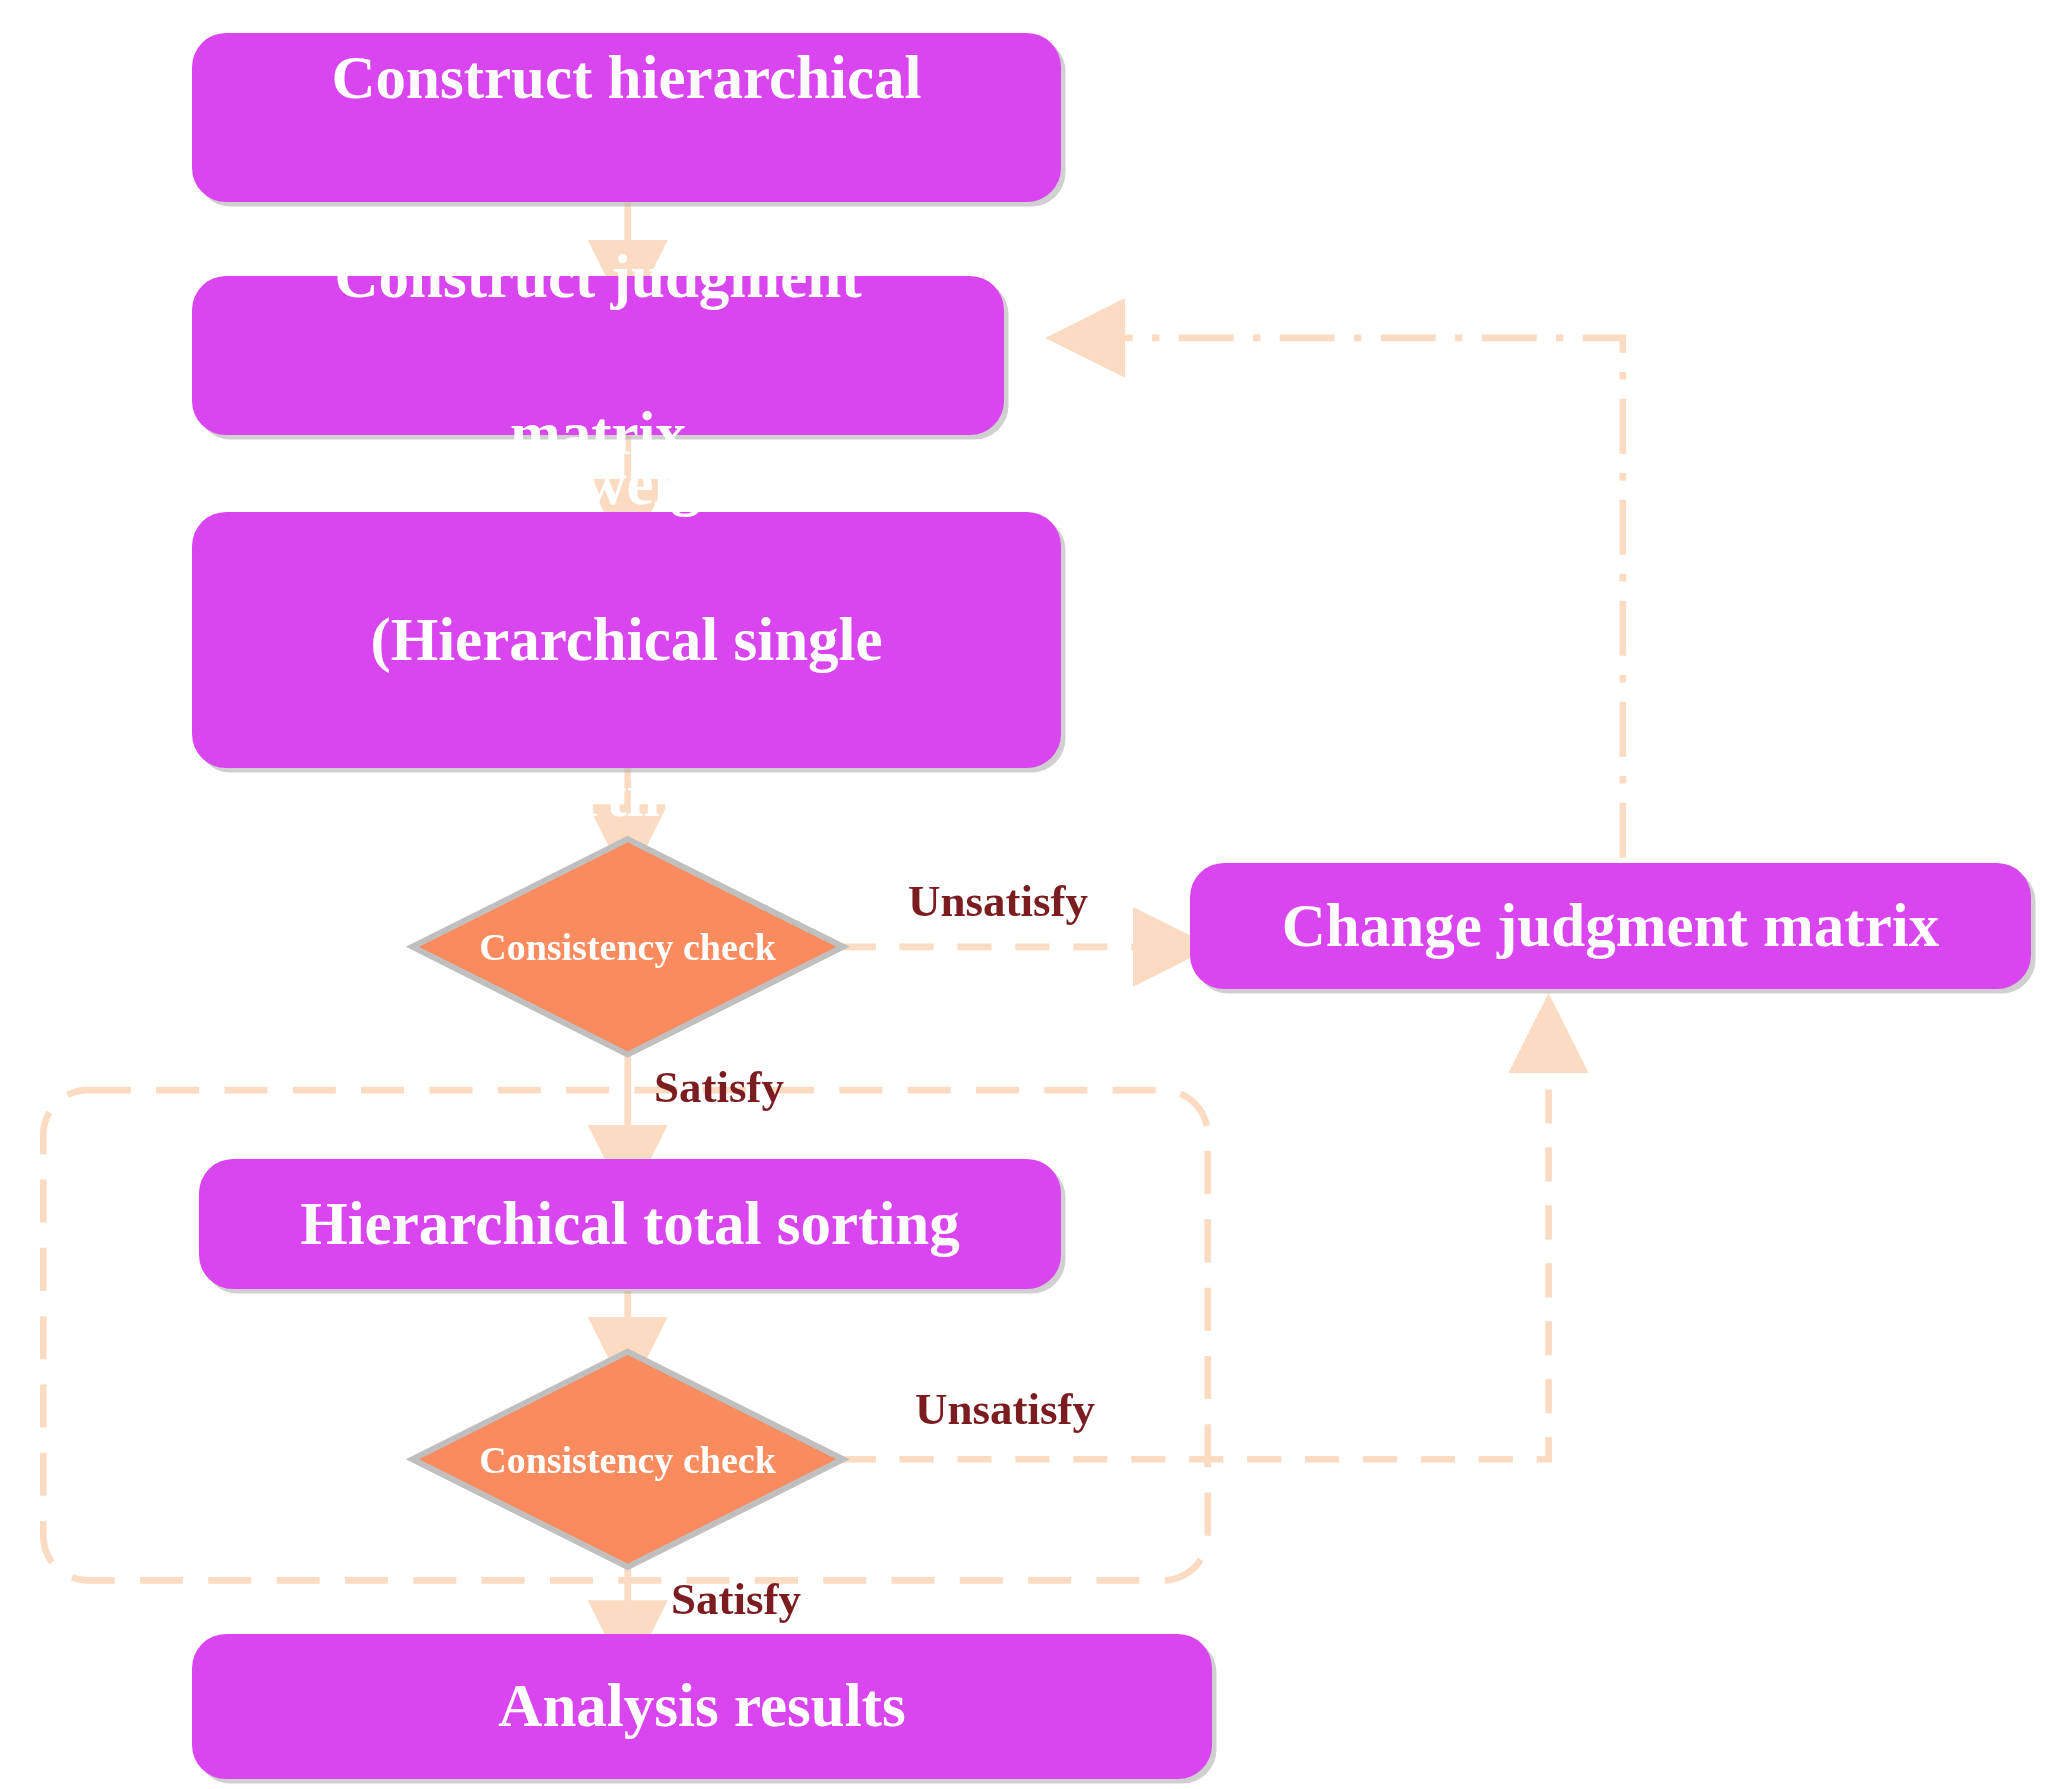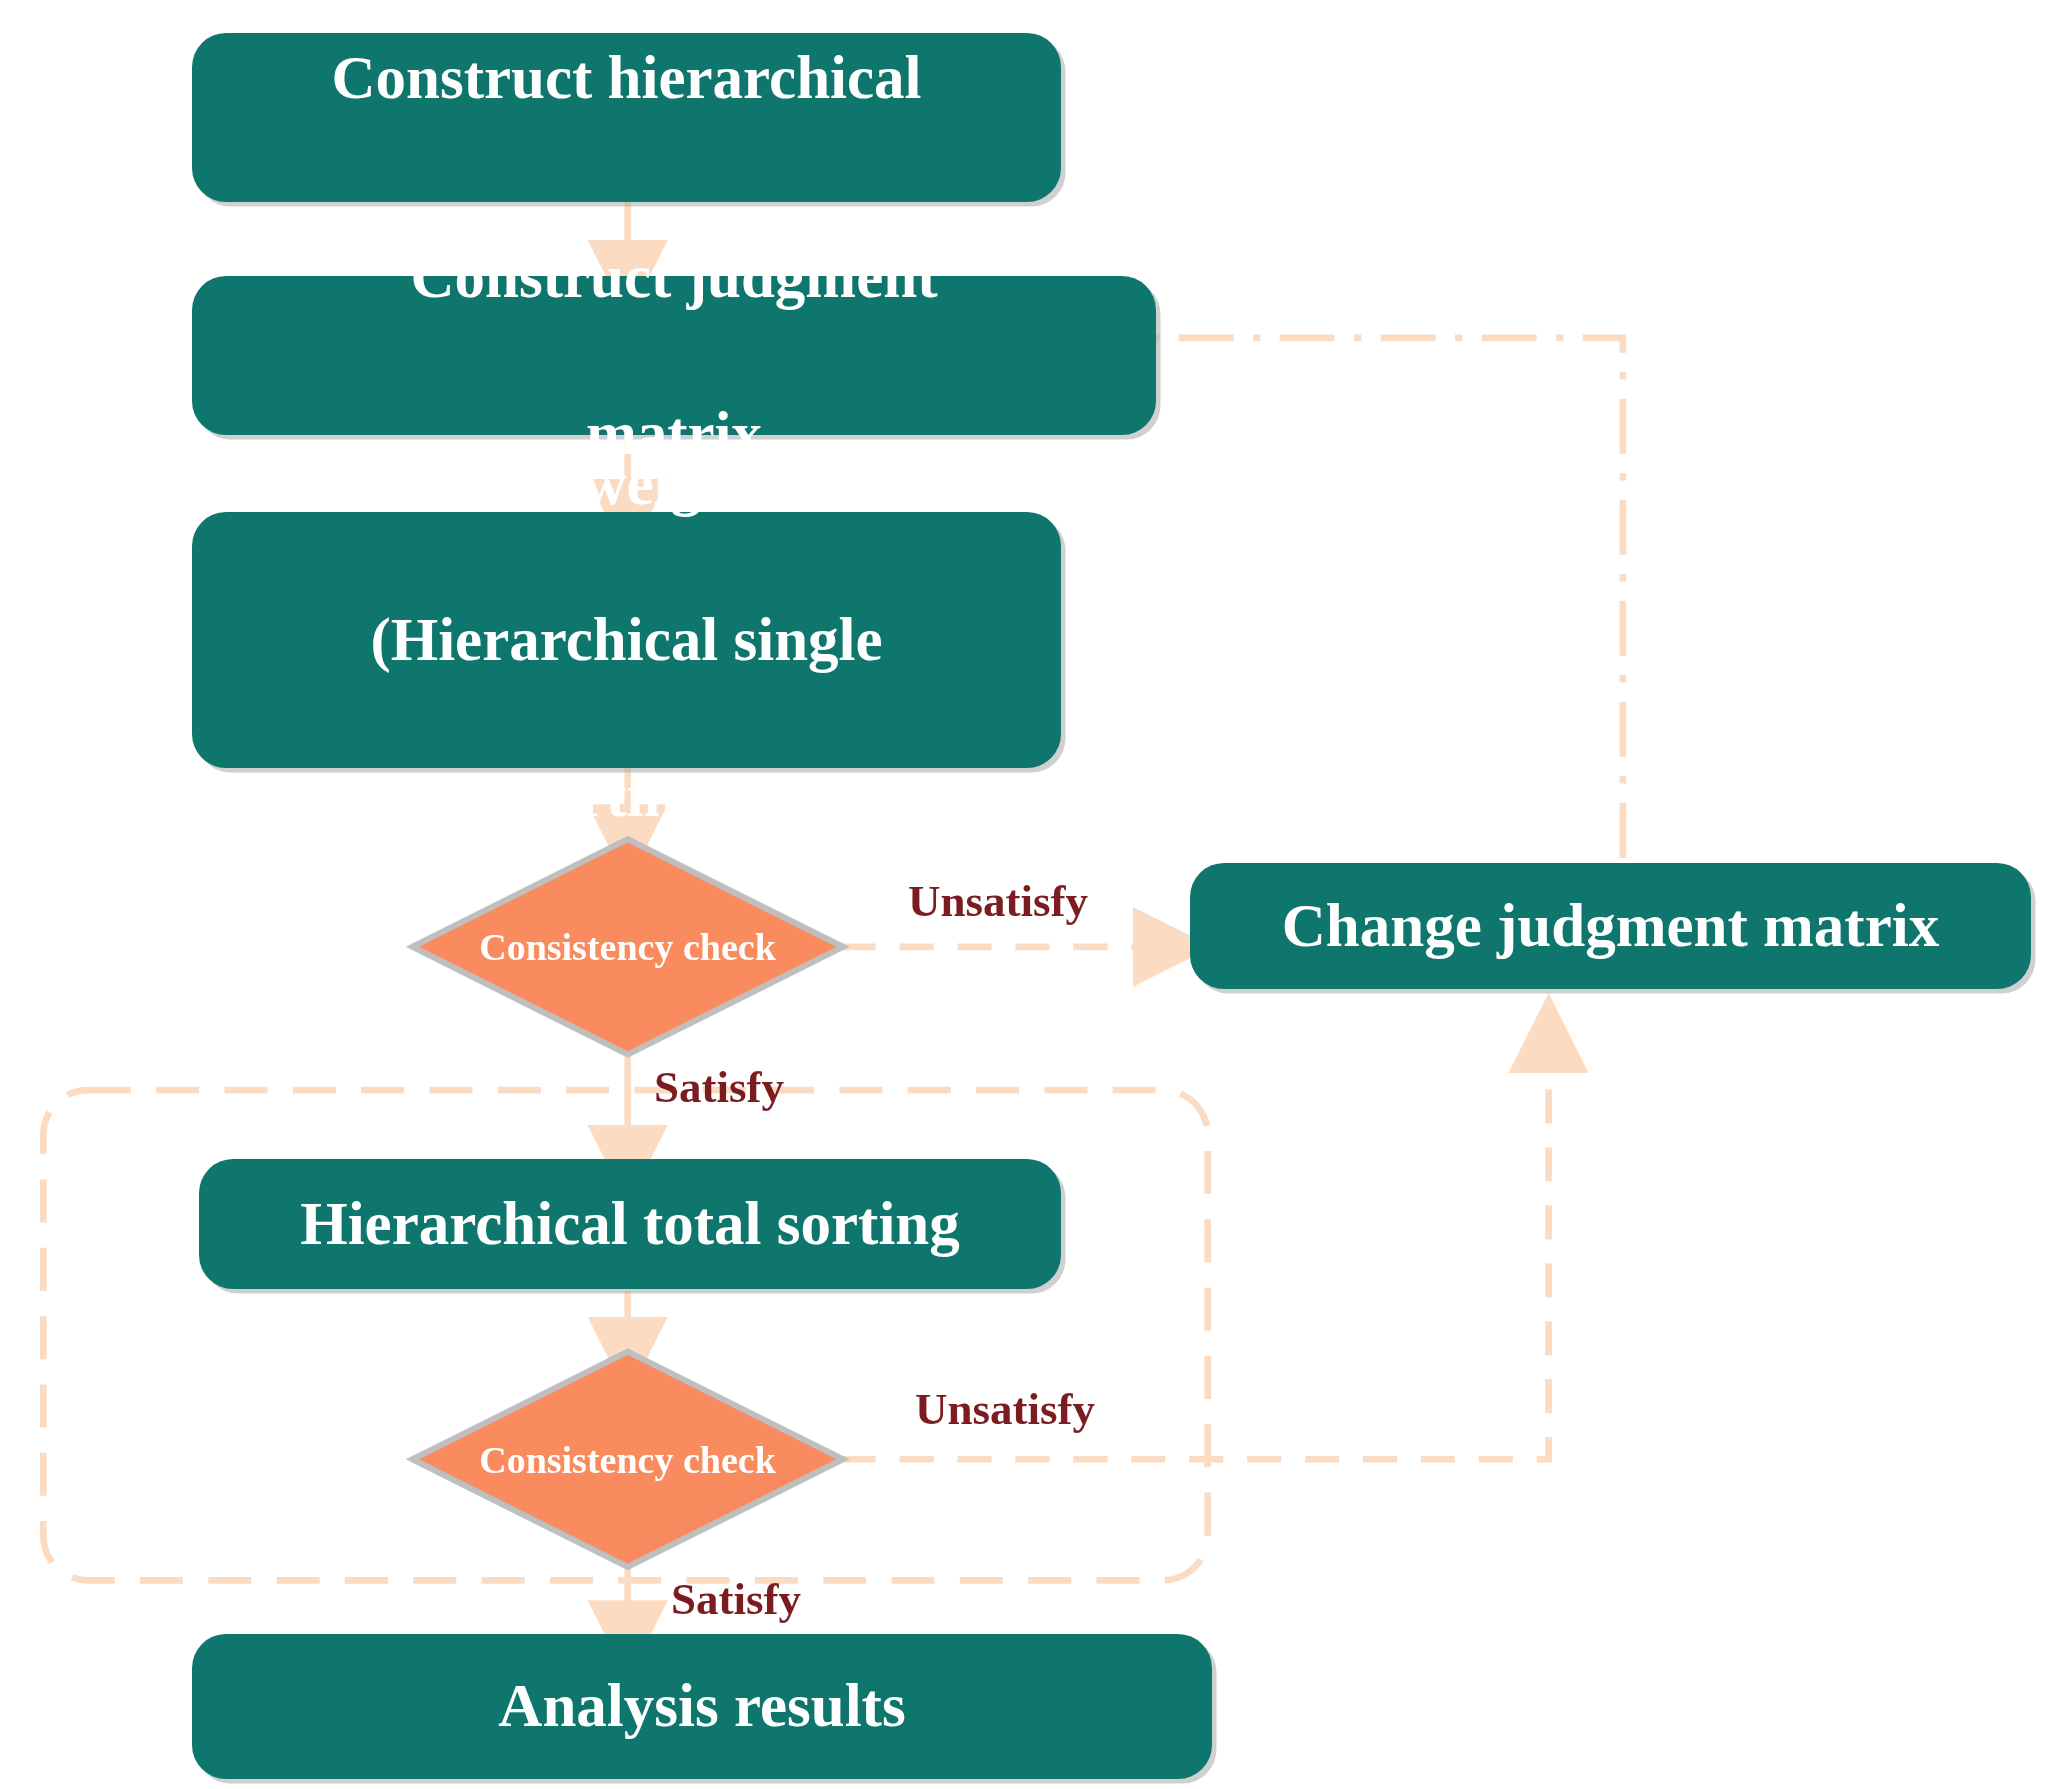--- a/index.html
+++ b/index.html
@@ -28,21 +28,21 @@
     position: absolute;
     box-sizing: border-box;
     display: flex;
     align-items: center;
     justify-content: center;
     text-align: center;
     color: #ffffff;
     font-weight: bold;
     line-height: 1.28;
     border-radius: 34px;
-    background: #0f766e;
+    background: #d946ef;
     box-shadow: 4.5px 4.5px 0 rgba(170,170,170,0.55);
     padding: 0 19.3px;
     user-select: none;
   }
   .node span { display: block; width: 100%; }
   .diamond-wrap {
     position: absolute;
     display: flex;
     align-items: center;
     justify-content: center;
@@ -105,21 +105,21 @@
 
     <polygon points="845,1820 1135,1965 845,2110 555,1965" fill="#FA8B5E" stroke="#BFBFBF" stroke-width="8"></polygon>
   </svg>
 
   <div class="node n-font-82" style="left:192px; top:33px; width:869px; height:169px;">
     <span>
       <span>Construct hierarchical</span><br>
     </span>
   </div>
 
-  <div class="node n-font-82" style="left:192px; top:276px; width:964px; height:159px;">
+  <div class="node n-font-82" style="left:192px; top:276px; width:812px; height:159px;">
     <span>
       <span>Construct judgment</span><br>
       <span>matrix</span>
     </span>
   </div>
 
   <div class="node n-font-82" style="left:192px; top:512px; width:869px; height:256px;">
     <span>
       <span>Calculate weight vector</span><br>
       <span>(Hierarchical single</span><br>

